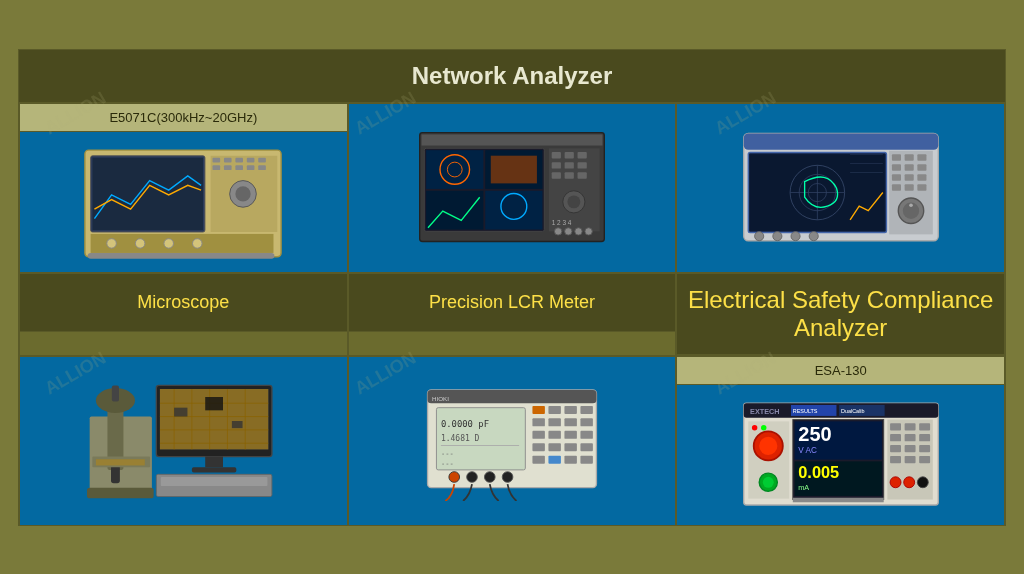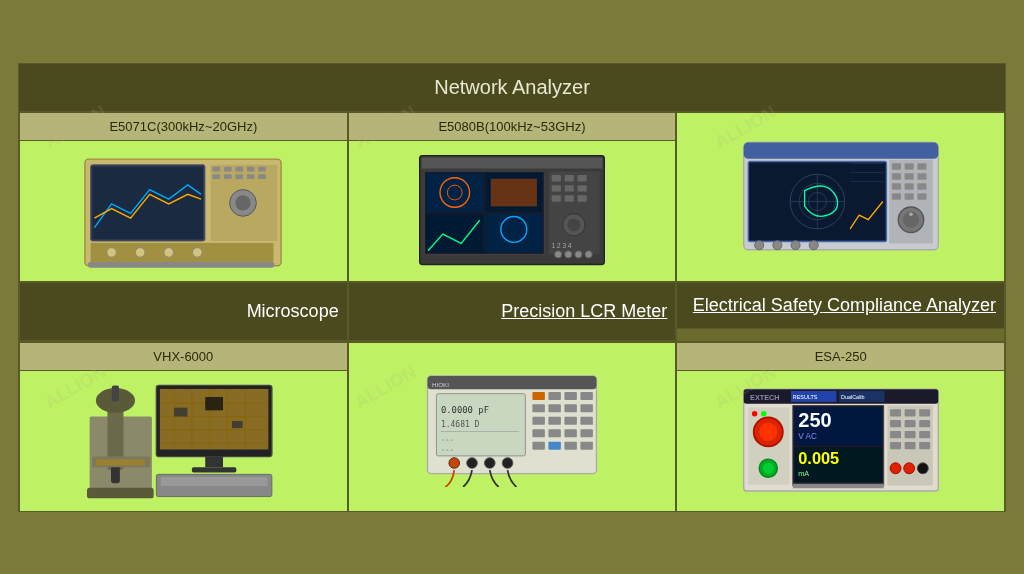--- a/index.html
+++ b/index.html
@@ -15,60 +15,60 @@
     }
     .outer-container {
       width: 1000px;
       background: #7a7a3a;
       padding: 6px;
     }
     .main-title-bar {
       background: #4a4a1e;
       color: #e8e8d0;
       text-align: center;
-      font-size: 20px;
-      font-weight: normal;
+      font-size: 24px;
+      font-weight: bold;
       padding: 12px 0;
       border: 1px solid #5a5a28;
     }
     .grid-container {
       display: grid;
       grid-template-columns: 1fr 1fr 1fr;
       border-left: 1px solid #5a5a28;
       border-right: 1px solid #5a5a28;
     }
     .cell {
       border: 1px solid #5a5a28;
       background: #6b6b2e;
       display: flex;
       flex-direction: column;
       align-items: center;
     }
     .cell-header {
       background: #4a4a1e;
-      color: #ffffff;
+      color: #fde047;
       width: 100%;
-      text-align: right;
+      text-align: center;
       font-size: 14px;
       padding: 8px 4px;
       border-bottom: 1px solid #5a5a28;
     }
     .cell-subheader {
       background: #b5b57a;
       color: #2a2a0a;
       width: 100%;
       text-align: center;
       font-size: 13px;
       padding: 6px 4px;
       border-bottom: 1px solid #5a5a28;
     }
     .cell-image-area {
       flex: 1;
       width: 100%;
-      background: #bef264;
+      background: #0369a1;
       display: flex;
       align-items: center;
       justify-content: center;
       padding: 8px;
       min-height: 140px;
     }
     
     .watermark {
       position: absolute;
       color: rgba(180, 180, 120, 0.18);
@@ -141,21 +141,20 @@
             <circle cx="60" cy="106" r="5" fill="#d4c47a" stroke="#888" stroke-width="1"></circle>
             <circle cx="90" cy="106" r="5" fill="#d4c47a" stroke="#888" stroke-width="1"></circle>
             <circle cx="120" cy="106" r="5" fill="#d4c47a" stroke="#888" stroke-width="1"></circle>
 
             <rect x="5" y="116" width="196" height="6" rx="3" fill="#888"></rect>
           </svg>
         </div>
       </div>
 
       <div class="cell">
-        <div class="cell-subheader">E5080B(100kHz~53GHz)</div>
         <div class="cell-image-area">
 
           <svg viewBox="0 0 210 130" class="device-svg">
 
             <rect x="5" y="5" width="200" height="118" rx="3" fill="#3a3a3a" stroke="#222" stroke-width="1.5"></rect>
 
             <rect x="7" y="7" width="196" height="12" fill="#555"></rect>
 
             <rect x="10" y="22" width="130" height="90" rx="2" fill="#1a1a2a" stroke="#444" stroke-width="1"></rect>
 
@@ -245,29 +244,28 @@
             <circle cx="80" cy="118" r="5" fill="#888" stroke="#666" stroke-width="1"></circle>
           </svg>
         </div>
       </div>
 
       <div class="cell">
         <div class="cell-header" style="font-size:18px; padding: 18px 8px;">Microscope</div>
       </div>
 
       <div class="cell">
-        <div class="cell-header" style="font-size:18px; padding: 18px 8px; text-decoration: underline;">Precision LCR Meter</div>
-      </div>
-
-      <div class="cell">
-        <div class="cell-header" style="font-size:18px; padding: 12px 8px; text-decoration: underline;">Electrical Safety Compliance Analyzer</div>
-      </div>
-
-      <div class="cell">
-        <div class="cell-subheader">VHX-6000</div>
+        <div class="cell-header" style="font-size:18px; padding: 18px 8px;">Precision LCR Meter</div>
+      </div>
+
+      <div class="cell">
+        <div class="cell-header" style="font-size:24px; padding: 12px 8px;">Electrical Safety Compliance Analyzer</div>
+      </div>
+
+      <div class="cell">
         <div class="cell-image-area">
 
           <svg viewBox="0 0 220 135" class="device-svg">
 
             <rect x="80" y="5" width="130" height="80" rx="3" fill="#222" stroke="#444" stroke-width="1.5"></rect>
             <rect x="84" y="9" width="122" height="68" fill="#1a3060"></rect>
 
             <rect x="84" y="9" width="122" height="68" fill="#b8860b" opacity="0.7"></rect>
             <line x1="84" y1="25" x2="206" y2="25" stroke="#8a6200" stroke-width="0.8"></line>
             <line x1="84" y1="40" x2="206" y2="40" stroke="#8a6200" stroke-width="0.8"></line>
@@ -355,21 +353,21 @@
             <path d="M60,116 Q58,128 50,135" fill="none" stroke="#333" stroke-width="2"></path>
             <path d="M80,116 Q82,128 90,135" fill="none" stroke="#333" stroke-width="2"></path>
             <path d="M100,116 Q102,128 110,135" fill="none" stroke="#333" stroke-width="2"></path>
 
             <text x="15" y="23" font-size="7" fill="#ccc" font-family="Arial">HIOKI</text>
           </svg>
         </div>
       </div>
 
       <div class="cell">
-        <div class="cell-subheader">ESA-250</div>
+        <div class="cell-subheader">ESA-130</div>
         <div class="cell-image-area">
 
           <svg viewBox="0 0 220 130" class="device-svg">
 
             <rect x="3" y="8" width="214" height="112" rx="3" fill="#e0ddd0" stroke="#aaa" stroke-width="1.5"></rect>
 
             <rect x="3" y="8" width="214" height="16" rx="3" fill="#1a1a2a"></rect>
             <text x="10" y="20" font-size="8" fill="#8888aa" font-family="Arial" font-weight="bold">EXTECH</text>
 
             <rect x="55" y="10" width="50" height="12" fill="#2244aa"></rect>

